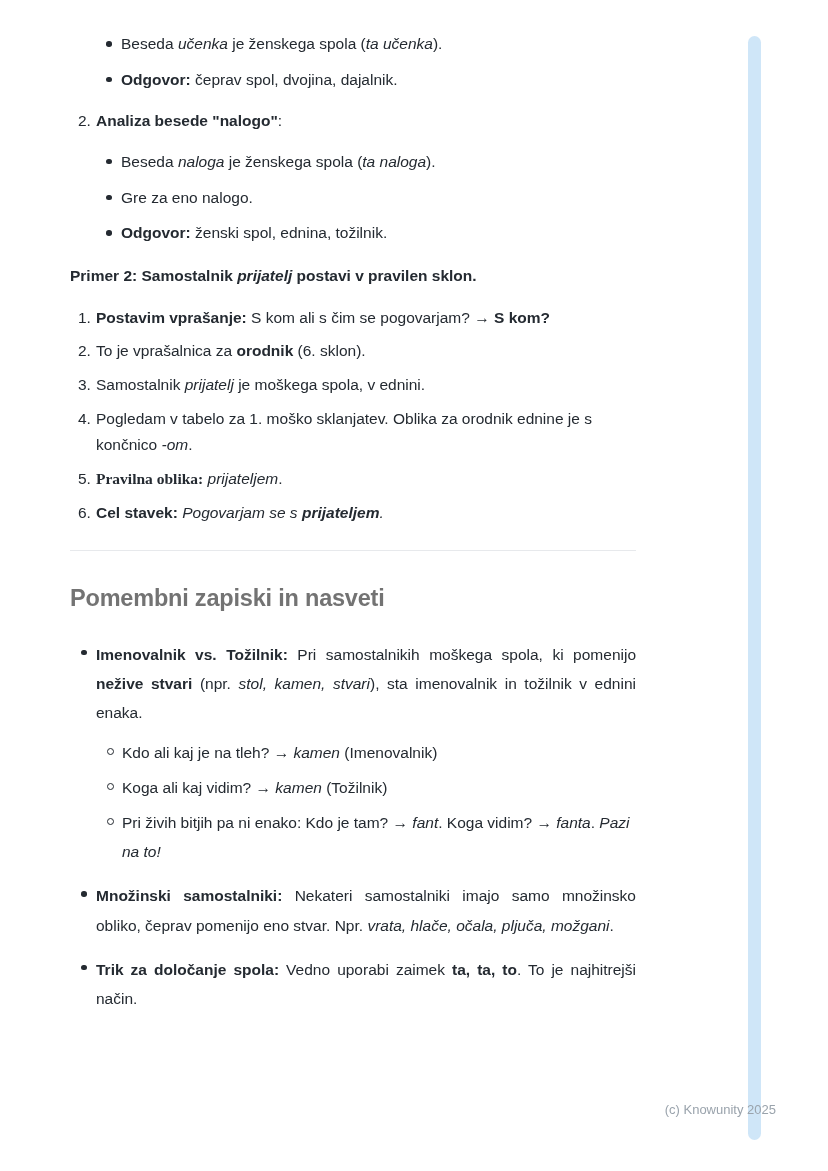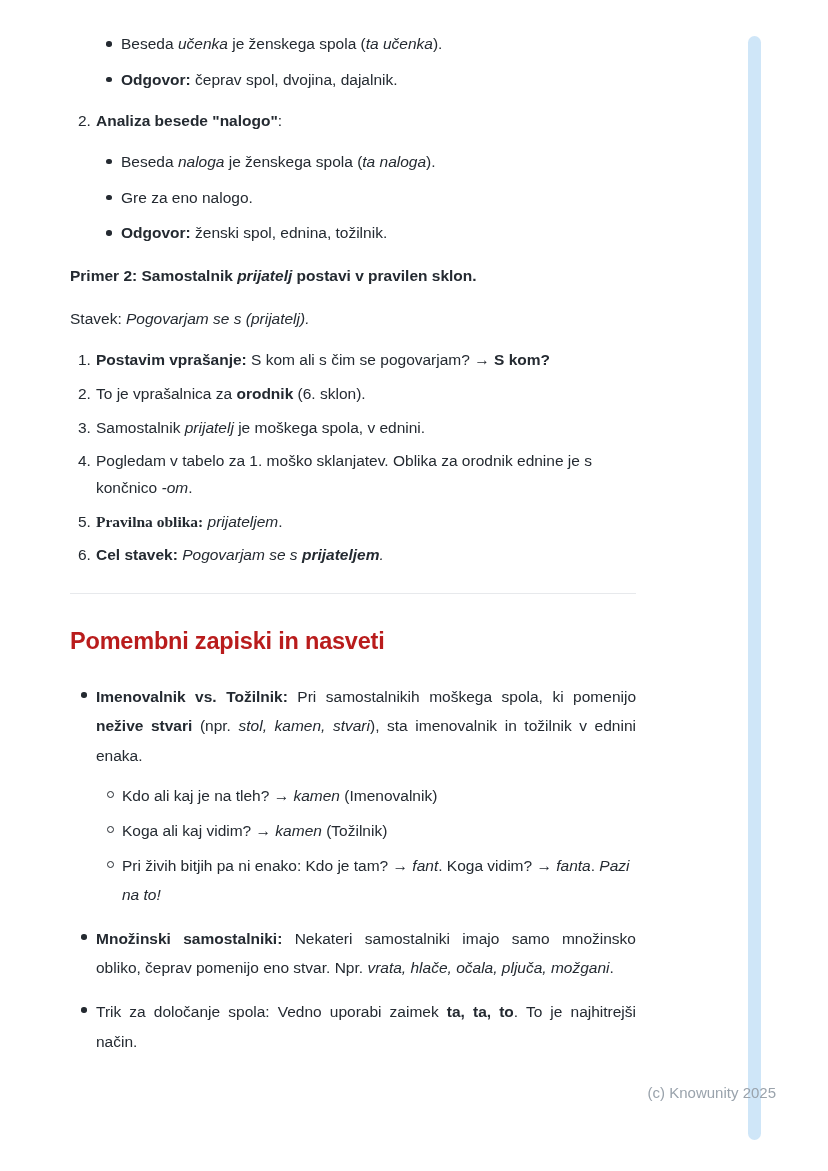--- a/index.html
+++ b/index.html
@@ -53,22 +53,22 @@
   .subnotes > li { margin-bottom: 6px; }
   .scrollbar {
     position: absolute;
     left: 748px; top: 36px;
     width: 13px; height: 1104px;
     border-radius: 7px;
     background: #cfe6f8;
   }
   .footer {
     position: absolute;
-    right: 52px; bottom: 70px;
-    font-size: 15px;
+    right: 52px; bottom: 54px;
+    font-size: 13px;
     color: #9aa3ac;
   }
 </style>
 </head>
 <body>
 
 <div class="page">
   <div class="content">
 
     <ul class="blist indent-sub">
@@ -106,21 +106,20 @@
       </li>
       <li>
         <div class="li-row">
           <span class="bullet dot"></span>
           <div class="txt"><span style="font-weight: 700;">Odgovor:</span><span> ženski spol, ednina, tožilnik.</span></div>
         </div>
       </li>
     </ul>
 
     <p class="para"><span style="font-weight: 700;">Primer 2: Samostalnik </span><span style="font-weight: 700; font-style: italic;">prijatelj</span><span style="font-weight: 700;"> postavi v pravilen sklon.</span></p>
-    <p class="para"><span>Stavek: </span><span style="font-style: italic;">Pogovarjam se s (prijatelj).</span></p>
 
     <ol class="steps">
       <li>
         <div class="li-row">
           <span class="marker">1.</span>
           <div class="txt"><span style="font-weight: 700;">Postavim vprašanje:</span><span> S kom ali s čim se pogovarjam? → </span><span style="font-weight: 700;">S kom?</span></div>
         </div>
       </li>
       <li>
         <div class="li-row">
@@ -149,21 +148,21 @@
       <li>
         <div class="li-row">
           <span class="marker">6.</span>
           <div class="txt"><span style="font-weight: 700;">Cel stavek:</span><span> </span><span style="font-style: italic;">Pogovarjam se s </span><span style="font-weight: 700; font-style: italic;">prijateljem</span><span style="font-style: italic;">.</span></div>
         </div>
       </li>
     </ol>
 
     <hr class="divider">
 
-    <h2 class="notes-heading" style="color: #b91c1c;">Pomembni zapiski in nasveti</h2>
+    <h2 class="notes-heading" style="color: #737373;">Pomembni zapiski in nasveti</h2>
 
     <ul class="blist notes">
       <li>
         <div class="li-row">
           <span class="bullet dot"></span>
           <div class="txt"><span style="font-weight: 700;">Imenovalnik vs. Tožilnik:</span><span> Pri samostalnikih moškega spola, ki pomenijo </span><span style="font-weight: 700;">nežive stvari</span><span> (npr. </span><span style="font-style: italic;">stol, kamen, stvari</span><span>), sta imenovalnik in tožilnik v ednini enaka.</span></div>
         </div>
         <ul class="subnotes">
           <li>
             <div class="li-row">
@@ -187,21 +186,21 @@
       </li>
       <li>
         <div class="li-row">
           <span class="bullet dot"></span>
           <div class="txt"><span style="font-weight: 700;">Množinski samostalniki:</span><span> Nekateri samostalniki imajo samo množinsko obliko, čeprav pomenijo eno stvar. Npr. </span><span style="font-style: italic;">vrata, hlače, očala, pljuča, možgani</span><span>.</span></div>
         </div>
       </li>
       <li>
         <div class="li-row">
           <span class="bullet dot"></span>
-          <div class="txt"><span style="font-weight: 400;">Trik za določanje spola:</span><span> Vedno uporabi zaimek </span><span style="font-weight: 700;">ta, ta, to</span><span>. To je najhitrejši način.</span></div>
+          <div class="txt"><span style="font-weight: 700;">Trik za določanje spola:</span><span> Vedno uporabi zaimek </span><span style="font-weight: 700;">ta, ta, to</span><span>. To je najhitrejši način.</span></div>
         </div>
       </li>
     </ul>
 
   </div>
 
   <div class="scrollbar" style="background-color: rgb(207, 230, 248);"></div>
   <div class="footer">(c) Knowunity 2025</div>
 </div>
 

